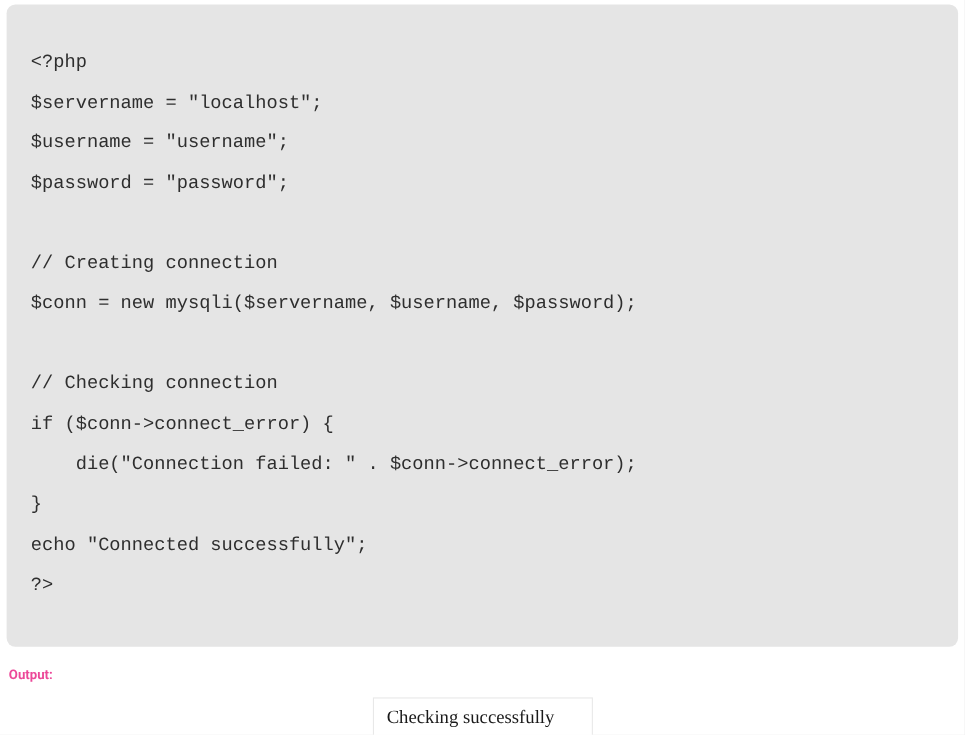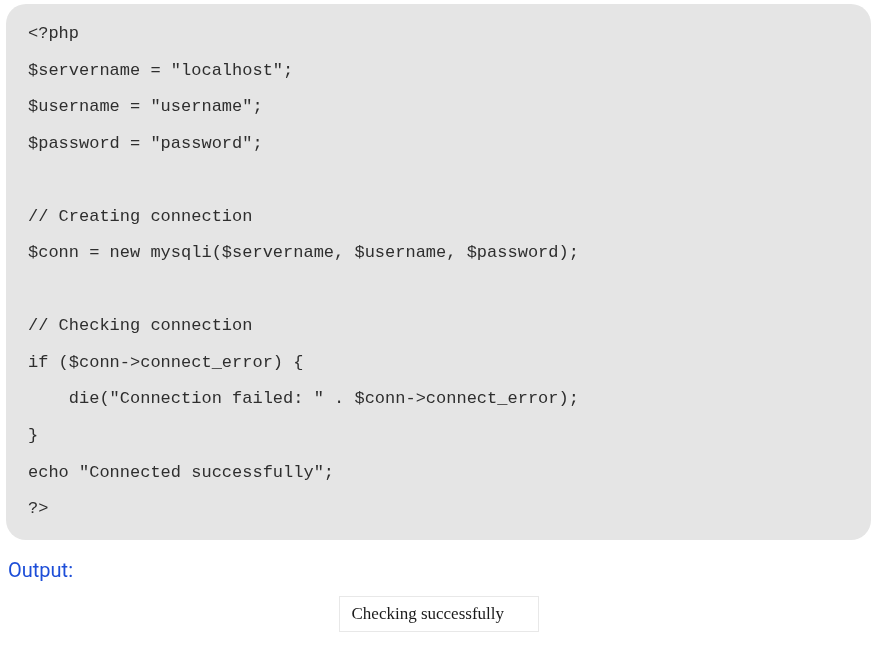--- a/index.html
+++ b/index.html
@@ -9,41 +9,41 @@
     }
     body {
       font-family: -apple-system, BlinkMacSystemFont, "Segoe UI", Roboto, sans-serif;
       background: #ffffff;
       width: 877px;
       height: 668px;
       padding: 0;
     }
     .code-block {
       background: #e5e5e5;
-      border-radius: 20px;
-      padding: 12px 22px;
+      border-radius: 8px;
+      padding: 36px 22px;
       margin: 4px 6px 18px 6px;
       font-family: "Consolas", "Monaco", "Courier New", monospace;
       font-size: 17px;
       line-height: 2.15;
       color: #2e2e2e;
       white-space: pre;
       overflow: hidden;
     }
     .code-line {
       display: block;
     }
     .bold {
       font-weight: 400;
     }
     .output-label {
       font-family: -apple-system, BlinkMacSystemFont, "Segoe UI", Roboto, sans-serif;
-      font-size: 20px;
-      font-weight: 400;
-      color: #1d4ed8;
+      font-size: 12px;
+      font-weight: 700;
+      color: #ec4899;
       margin: 0 0 14px 8px;
     }
     .output-box {
       display: block;
       width: 200px;
       margin: 0 auto;
       padding: 7px 12px;
       border: 1px solid #e8e8e8;
       font-family: "Times New Roman", Times, serif;
       font-size: 17px;

